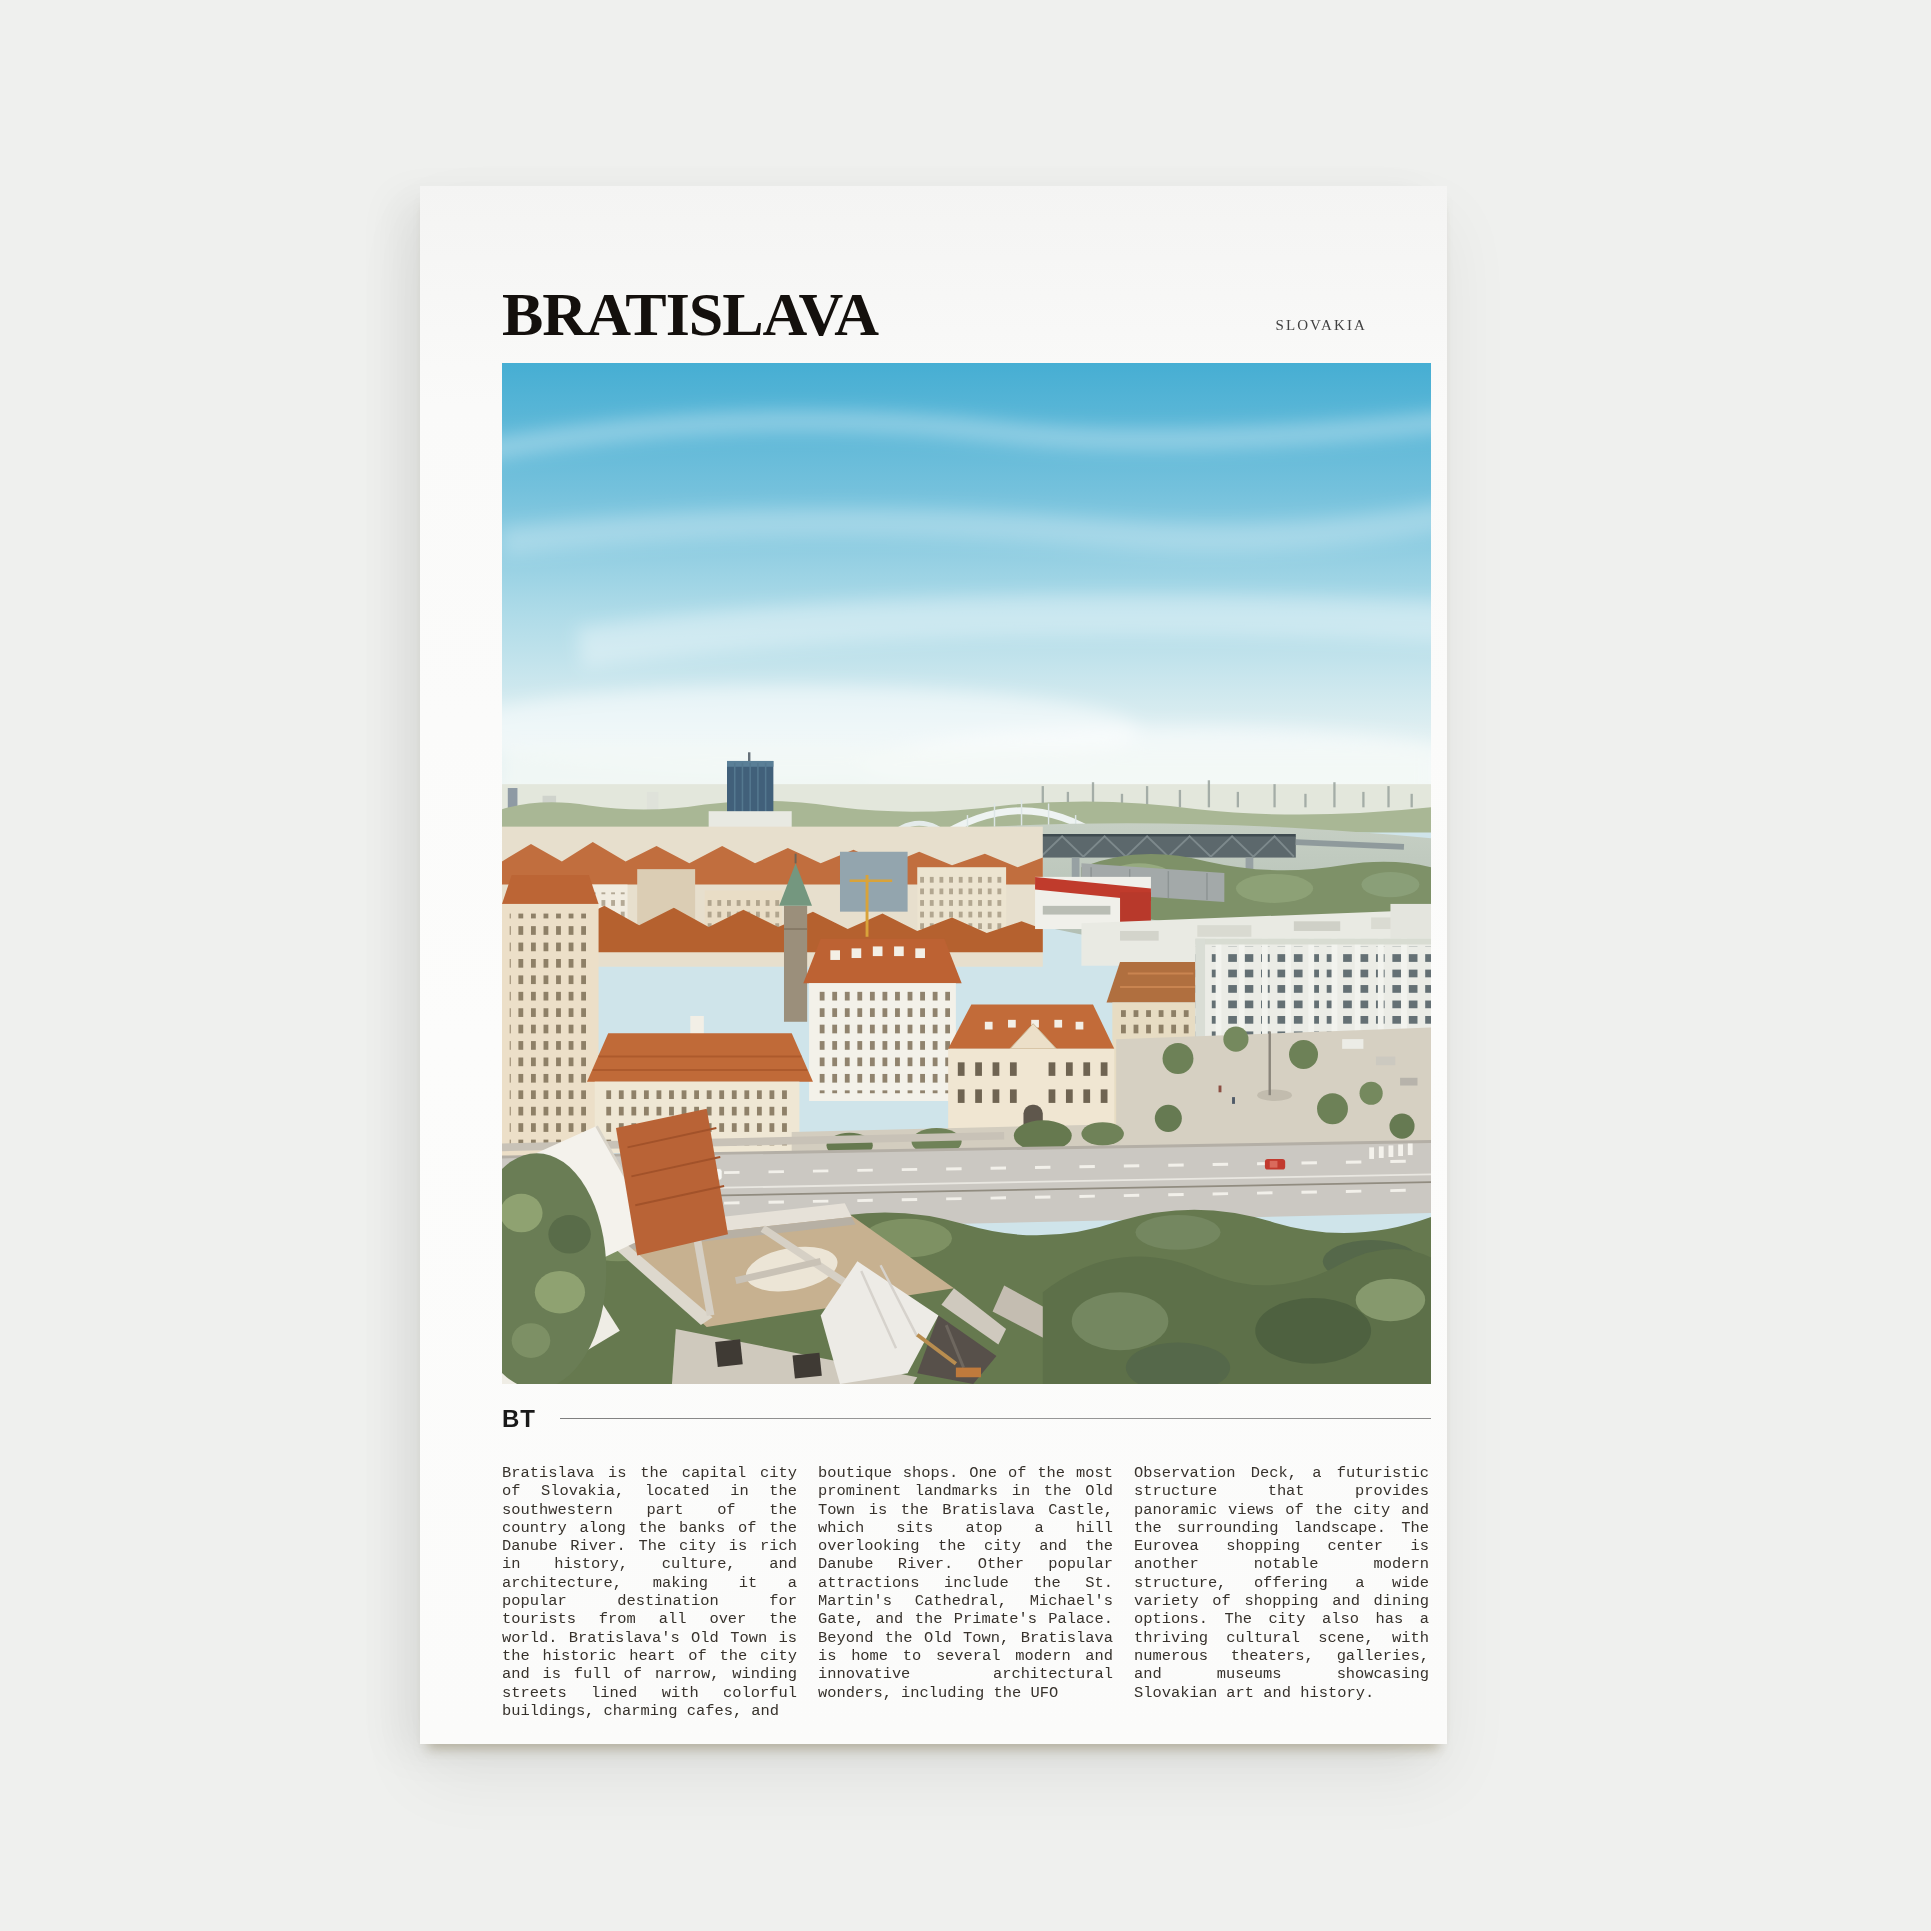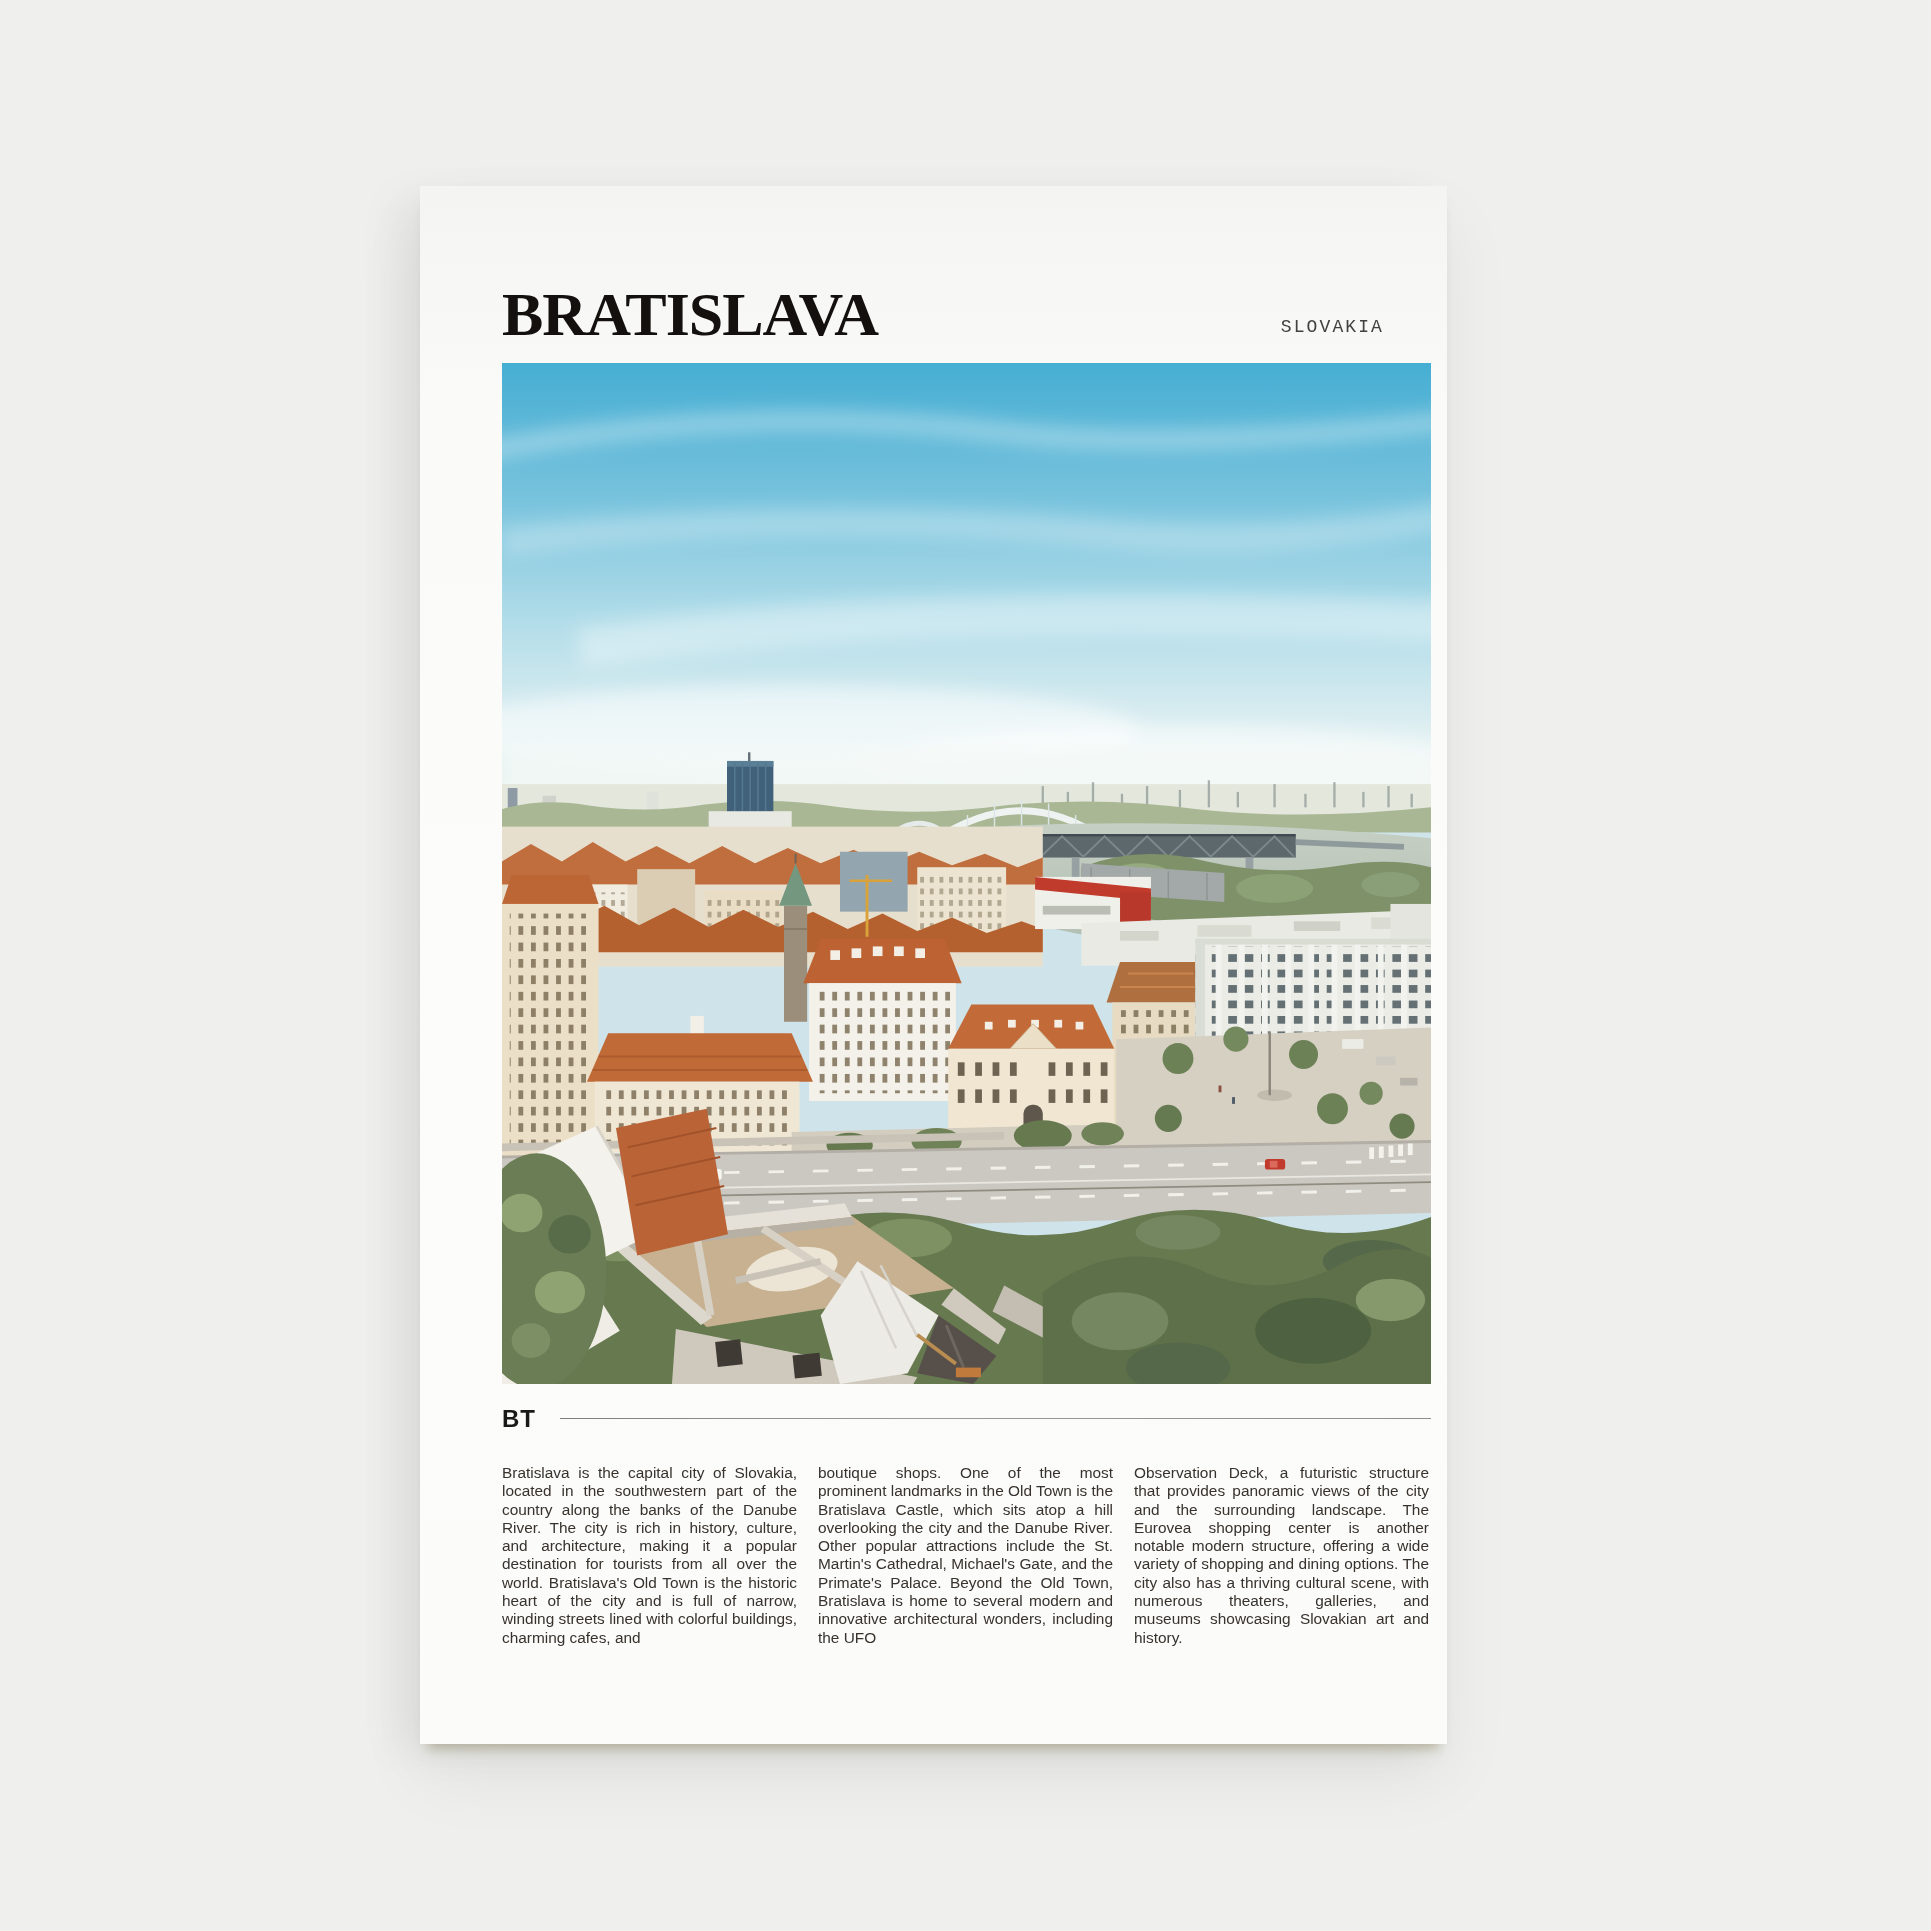--- a/index.html
+++ b/index.html
@@ -18,23 +18,23 @@
       0 33px 68px rgba(0,0,0,0.06);
     padding-left: 8px;
   }
   .poster-title{
     position:absolute;left:82px;top:97px;
     font-family:"Liberation Serif", serif;
     font-weight:700;font-size:62px;line-height:1;
     letter-spacing:-1px;color:#14100d;white-space:nowrap;
   }
   .country-label{
-    position:absolute;right:63px;top:131px;
-    font-family:Liberation Mono, monospace;
-    font-weight:400;font-size:18px;letter-spacing:2.1px;
+    position:absolute;right:80px;top:131px;
+    font-family:Liberation Serif, serif;
+    font-weight:400;font-size:15px;letter-spacing:2.1px;
     color:#414141;white-space:nowrap;
   }
   .photo-frame{
     position:absolute;left:82px;top:177px;width:929px;height:1021px;
     overflow:hidden;background:#cfe4ea;
   }
   .photo-frame svg{display:block;width:929px;height:1021px;}
   .byline-row{
     position:absolute;left:82px;top:1218px;width:929px;height:29px;
     display:flex;align-items:center;
@@ -47,21 +47,21 @@
   .divider-line{
     flex:1;height:1.9px;margin-left:24px;
     background:linear-gradient(90deg,#7e7e7e,#9a9a9a 40%,#8d8d8d);
   }
   .article{
     position:absolute;left:82px;top:1278px;width:930px;
     display:flex;gap:21px;
   }
   .article .col{
     width:295px;
-    font-family:Liberation Sans, sans-serif;
+    font-family:Liberation Mono, monospace;
     font-size:15.4px;line-height:18.3px;
     text-align:justify;text-justify:inter-word;
     color:#37322c;
   }
 </style>
 </head>
 <body>
 
 <div class="scene">
   <div class="poster">

